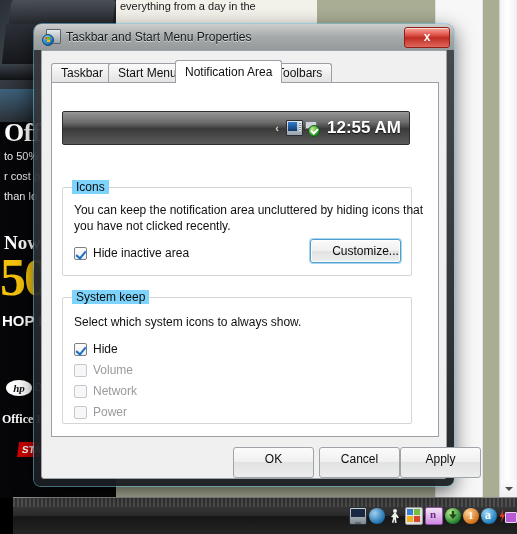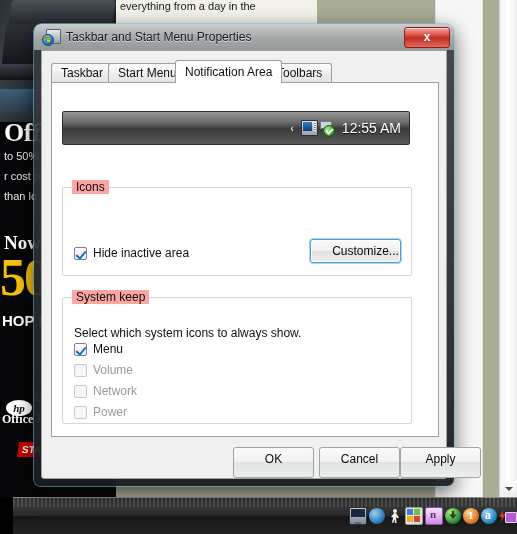--- a/index.html
+++ b/index.html
@@ -141,21 +141,20 @@
     display: inline-block;
     width: 26px; height: 16px;
     border-radius: 50%;
     background: #fff;
     color: #111;
     font-family: "Liberation Serif", serif;
     font-style: italic; font-weight: bold;
     font-size: 11px;
     text-align: center; line-height: 16px;
     vertical-align: middle;
-    margin-top: 20px;
   }
   .ad-brand-office {
     position: absolute; left: 2px; top: 412px;
     color: #ffffff; font-size: 12px; font-weight: bold;
     font-family: "Liberation Serif", serif;
     white-space: nowrap;
   }
   .ad-brand-staples {
     position: absolute; left: 18px; top: 442px;
     background: #cc0000;
@@ -425,54 +424,55 @@
     position:absolute; right:-1px; bottom:-1px; width:10px; height:10px; border-radius:50%;
     background: radial-gradient(circle at 35% 30%, #b7ef80, #1f8a23 75%);
     border:1px solid #0f5c14;
   }
   .pv-net .chk::after{
     content:""; position:absolute; left:2px; top:2px; width:5px; height:3px;
     border-left:2px solid #fff; border-bottom:2px solid #fff; transform: rotate(-45deg);
   }
   #preview-clock {
     color: #ffffff;
-    font-size: 14px;
+    font-size: 17px;
     white-space: nowrap;
     text-shadow: 0 1px 1px rgba(0,0,0,.8);
+    font-weight: bold;
   }
 
   
   .groupbox {
     position: absolute;
     border: 1px solid #d6d6d6;
     border-radius: 2px;
     background: transparent;
   }
   .groupbox > .gb-title {
     position: absolute;
     left: 9px; top: -8px;
-    background: #fca5a5;
+    background: #7dd3fc;
     padding: 0 4px;
     font-size: 12px;
     color: #0b0b0b;
     white-space: nowrap;
   }
   #gb-icons { left: 20px; top: 136px; width: 348px; height: 87px; }
   #gb-system { left: 20px; top: 246px; width: 348px; height: 125px; }
 
   .gb-text {
     position: absolute;
     font-size: 12px;
     color: #101010;
     line-height: 16px;
     white-space: nowrap;
   }
   #icons-desc { left: 11px; top: 14px; }
   #icons-desc .l2 { display: block; }
-  #system-desc { left: 11px; top: 16px; margin-top: 11px; }
+  #system-desc { left: 11px; top: 16px; }
 
   .cbrow {
     position: absolute;
     display: flex;
     align-items: center;
     gap: 6px;
     font-size: 12px;
     color: #101010;
     white-space: nowrap;
   }
@@ -650,34 +650,38 @@
             <span class="plug"></span>
               <span class="cord"></span>
               <span class="chk"></span>
           </span>
         </span>
         <span id="preview-clock">12:55 AM</span>
       </div>
 
       <div class="groupbox" id="gb-icons">
         <div class="gb-title">Icons</div>
+        <div class="gb-text" id="icons-desc">
+          <span>You can keep the notification area uncluttered by hiding icons that</span>
+          <span class="l2">you have not clicked recently.</span>
+        </div>
         <div class="cbrow" id="cb-hide-inactive">
           <span class="cbox checked"></span>
           <span>Hide inactive area</span>
         </div>
         <div class="btn" id="btn-customize">Customize...</div>
       </div>
 
       <div class="groupbox" id="gb-system">
         <div class="gb-title">System keep</div>
         <div class="gb-text" id="system-desc">Select which system icons to always show.</div>
 
         <div class="cbrow" id="cb-clock">
           <span class="cbox checked"></span>
-          <span>Menu</span>
+          <span>Hide</span>
         </div>
         <div class="cbrow disabled" id="cb-volume">
           <span class="cbox"></span>
           <span>Volume</span>
         </div>
         <div class="cbrow disabled" id="cb-network">
           <span class="cbox"></span>
           <span>Network</span>
         </div>
         <div class="cbrow disabled" id="cb-power">

